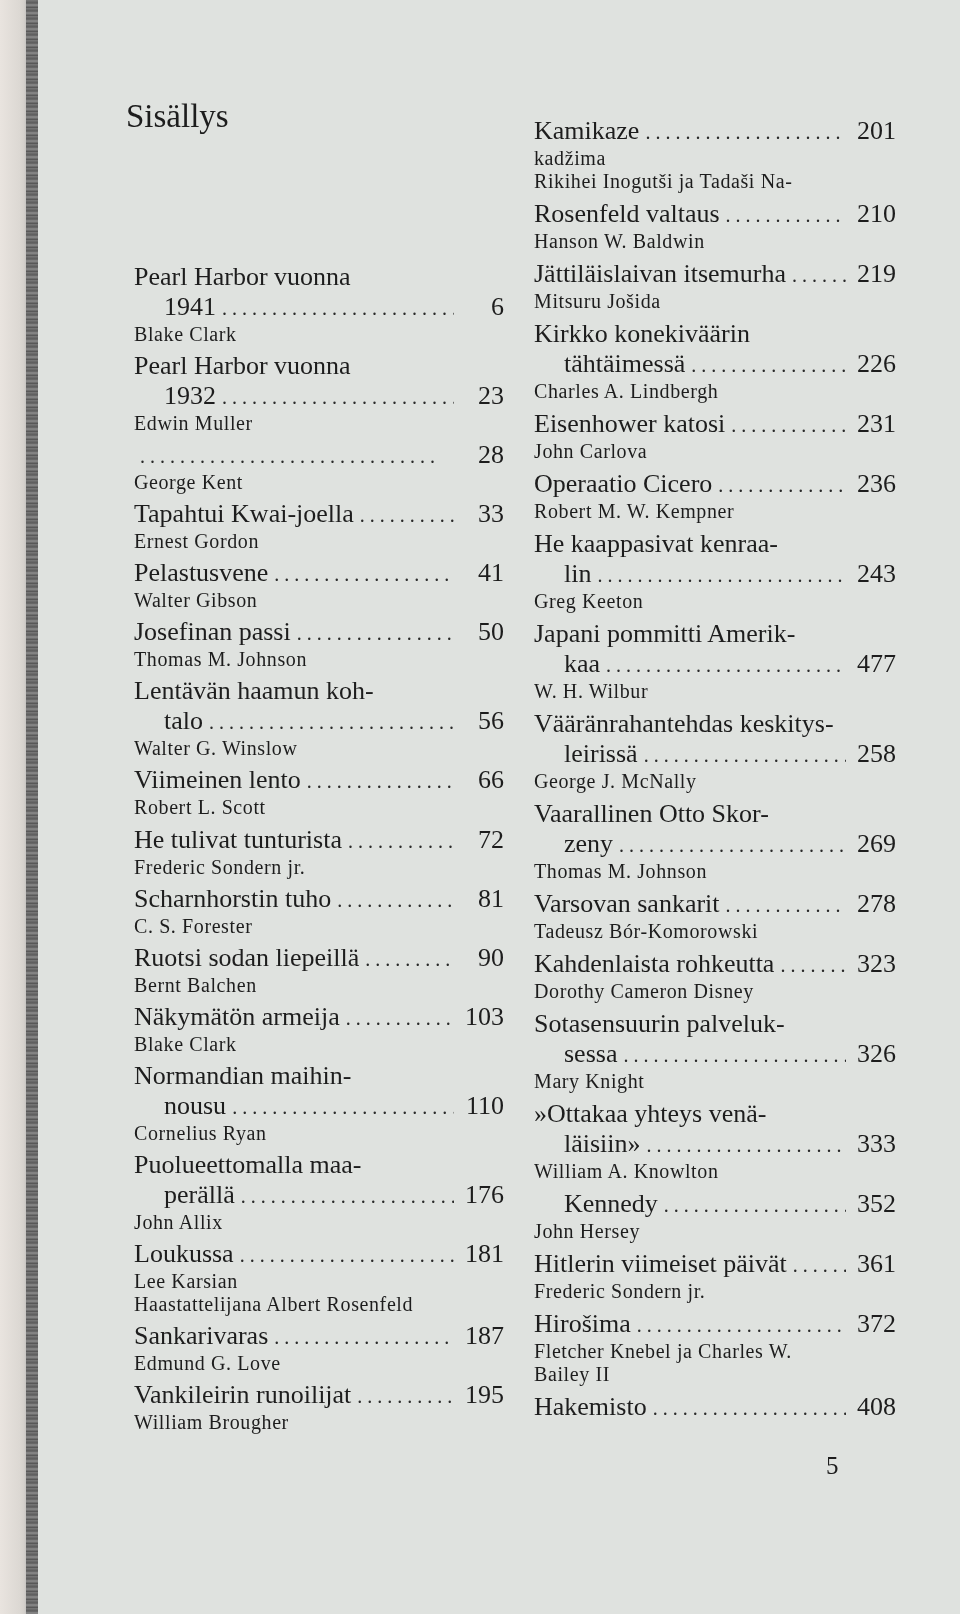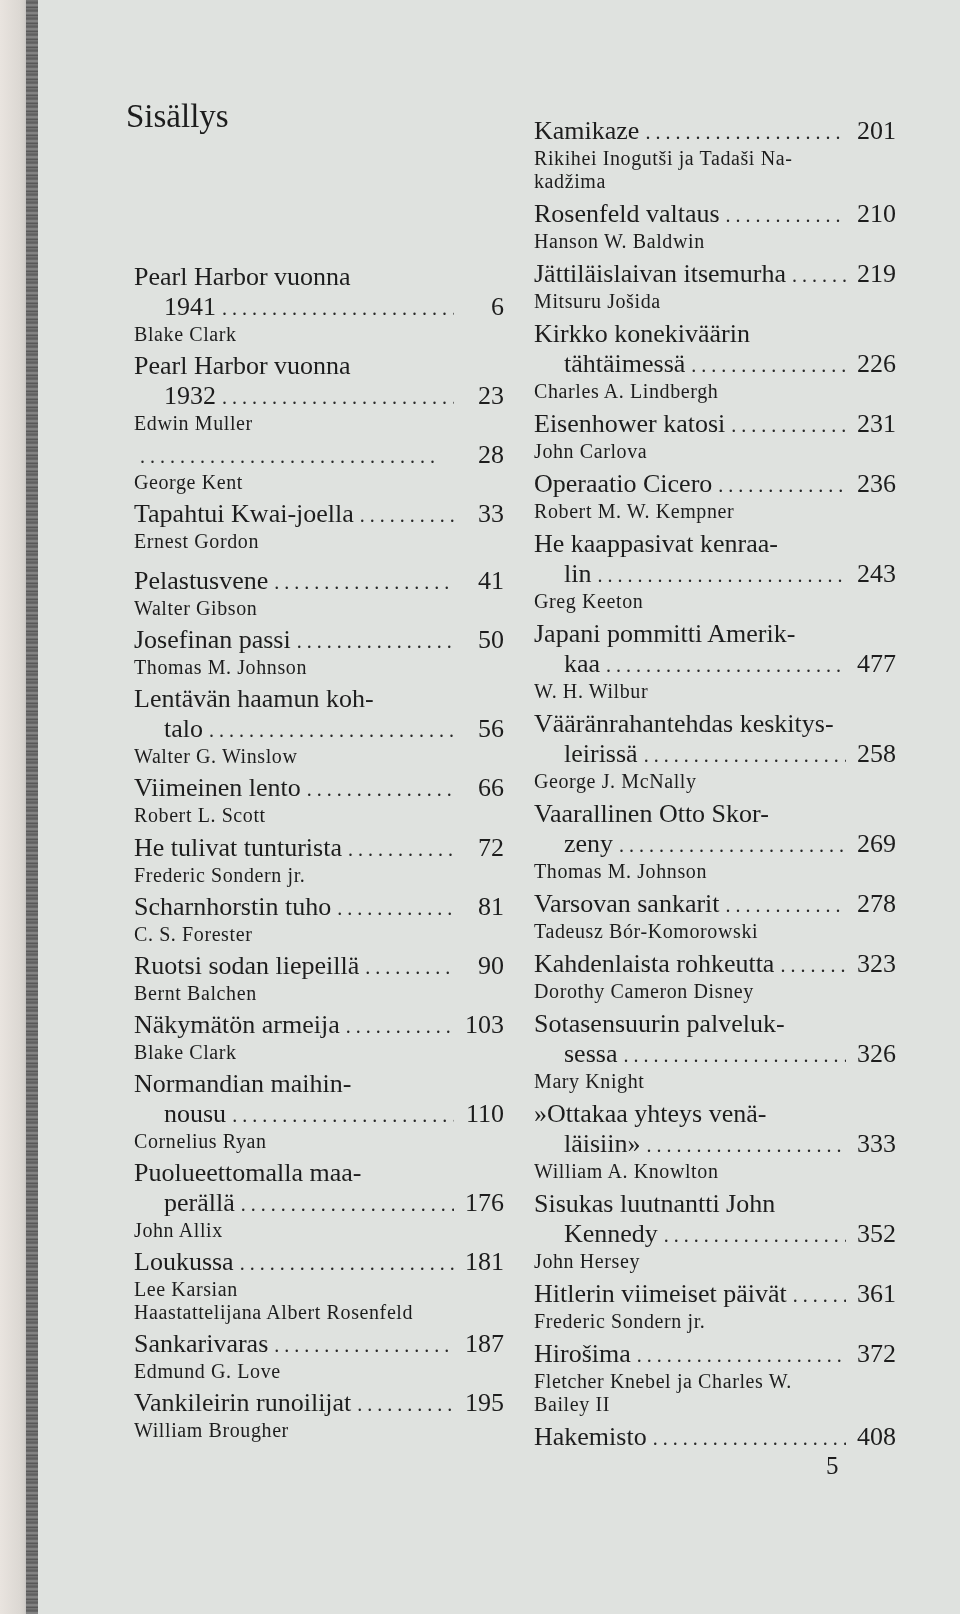--- a/index.html
+++ b/index.html
@@ -90,21 +90,21 @@
       <div class="author">George Kent</div>
     </div>
     <div class="entry" style="margin-top: 5px;">
       <div class="tline">
         <span class="txt">Tapahtui Kwai-joella</span>
         <span class="dots">..............................</span>
         <span class="pg">33</span>
       </div>
       <div class="author">Ernest Gordon</div>
     </div>
-    <div class="entry" style="margin-top: 13px;">
+    <div class="entry" style="margin-top: 5px;">
       <div class="tline">
         <span class="txt">Pelastusvene</span>
         <span class="dots">..............................</span>
         <span class="pg">41</span>
       </div>
       <div class="author">Walter Gibson</div>
     </div>
     <div class="entry" style="margin-top: 5px;">
       <div class="tline">
         <span class="txt">Josefinan passi</span>
@@ -212,22 +212,22 @@
       <div class="author">William Brougher</div>
     </div>
   </div>
 <div class="col col-right" id="col-right">
     <div class="entry">
       <div class="tline">
         <span class="txt">Kamikaze</span>
         <span class="dots">..............................</span>
         <span class="pg">201</span>
       </div>
+      <div class="author">kadžima</div>
       <div class="author">Rikihei Inogutši ja Tadaši Na-</div>
-      <div class="author">kadžima</div>
     </div>
     <div class="entry" style="margin-top: 6px;">
       <div class="tline">
         <span class="txt">Rosenfeld valtaus</span>
         <span class="dots">..............................</span>
         <span class="pg">210</span>
       </div>
       <div class="author">Hanson W. Baldwin</div>
     </div>
     <div class="entry" style="margin-top: 6px;">
@@ -341,23 +341,20 @@
         <span class="txt">»Ottakaa yhteys venä-</span>
       </div>
       <div class="tline cont">
         <span class="txt">läisiin»</span>
         <span class="dots">..............................</span>
         <span class="pg">333</span>
       </div>
       <div class="author">William A. Knowlton</div>
     </div>
     <div class="entry" style="margin-top: 6px;">
-      <div class="tline">
-        <span class="txt">Sisukas luutnantti John</span>
-      </div>
       <div class="tline cont">
         <span class="txt">Kennedy</span>
         <span class="dots">..............................</span>
         <span class="pg">352</span>
       </div>
       <div class="author">John Hersey</div>
     </div>
     <div class="entry" style="margin-top: 6px;">
       <div class="tline">
         <span class="txt">Hitlerin viimeiset päivät</span>

